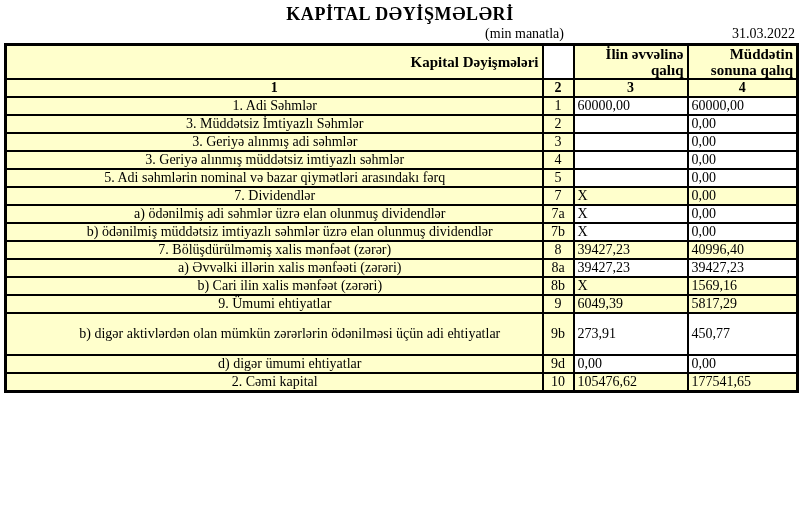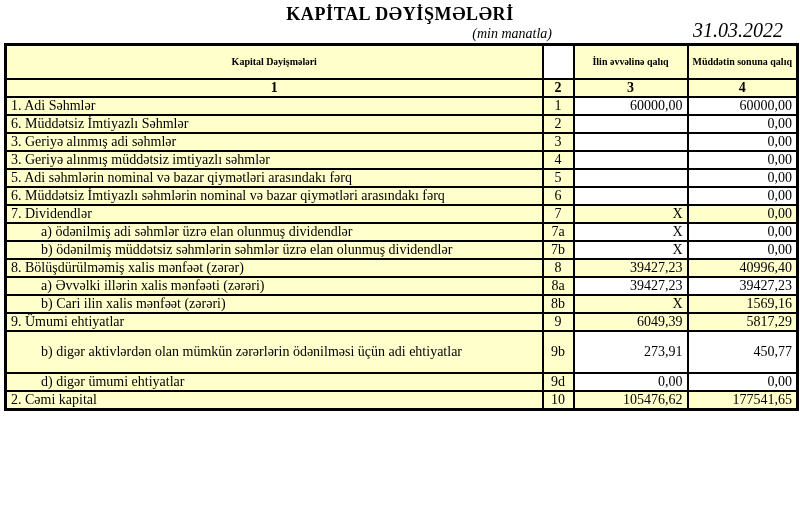--- a/index.html
+++ b/index.html
@@ -14,46 +14,46 @@
     width:800px;height:519px;overflow:hidden;
     background:var(--white);color:var(--text);
     font-family:"Liberation Serif","DejaVu Serif",serif;
   }
   .page{width:800px;height:519px;position:relative;}
   .title{
     text-align:center;font-weight:bold;font-size:18px;
     letter-spacing:0.6px;padding-top:4px;height:24px;
   }
   .subtitle-row{
-    position:relative;height:19px;margin:0 16px;
-    font-style:italic;font-size:14px;
+    position:relative;height:19px;margin:0 4px;
+    font-size:14px;
   }
   .units{position:absolute;right:232px;bottom:1px;}
-  .date{position:absolute;right:1px;bottom:1px;font-size:20px;}
+  .date{position:absolute;right:1px;bottom:1px;font-size:14px;}
   table.cap-table{
     border-collapse:collapse;table-layout:fixed;
     width:792px;margin:0 4px;
     border:3px solid var(--border);
   }
   .cap-table td{
     border:2px solid var(--border);
     font-size:14px;line-height:16px;
     padding:0 3px;overflow:hidden;
     vertical-align:middle;
     background:var(--yellow);
   }
-  tr.head td{height:34px;font-weight:bold;text-align:center;font-size:10px;}
+  tr.head td{height:34px;font-weight:bold;text-align:right;font-size:15px;}
   tr.idx td{height:16px;font-weight:bold;text-align:center;}
   tr.r td{height:17px;}
   tr.tall td{height:42px;}
   td.white-cell{background:var(--white);}
-  td.lbl{text-align:left;padding-left:4px;}
+  td.lbl{text-align:center;padding-left:4px;}
   td.lbl.ind{padding-left:34px;}
   td.rid{text-align:center;}
-  td.val{text-align:right;padding-right:4px;background:var(--white);}
+  td.val{padding-right:4px;background:var(--white);}
   td.val.hl{background:var(--yellow);}
 </style>
 </head>
 <body>
 
 <div class="page">
 
   <div class="title">KAPİTAL DƏYİŞMƏLƏRİ</div>
 
   <div class="subtitle-row">
@@ -82,21 +82,21 @@
         <td>4</td>
       </tr>
 
       <tr class="r">
         <td class="lbl">1. Adi Səhmlər</td>
         <td class="rid">1</td>
         <td class="val">60000,00</td>
         <td class="val">60000,00</td>
       </tr>
       <tr class="r">
-        <td class="lbl">6. Müddətsiz İmtiyazlı Səhmlər</td>
+        <td class="lbl">3. Müddətsiz İmtiyazlı Səhmlər</td>
         <td class="rid">2</td>
         <td class="val"></td>
         <td class="val">0,00</td>
       </tr>
       <tr class="r">
         <td class="lbl">3. Geriyə alınmış adi səhmlər</td>
         <td class="rid">3</td>
         <td class="val"></td>
         <td class="val">0,00</td>
       </tr>
@@ -106,45 +106,39 @@
         <td class="val"></td>
         <td class="val">0,00</td>
       </tr>
       <tr class="r">
         <td class="lbl">5. Adi səhmlərin nominal və bazar qiymətləri arasındakı fərq</td>
         <td class="rid">5</td>
         <td class="val"></td>
         <td class="val">0,00</td>
       </tr>
       <tr class="r">
-        <td class="lbl">6. Müddətsiz İmtiyazlı səhmlərin nominal və bazar qiymətləri arasındakı fərq</td>
-        <td class="rid">6</td>
-        <td class="val"></td>
-        <td class="val">0,00</td>
-      </tr>
-      <tr class="r">
         <td class="lbl">7. Dividendlər</td>
         <td class="rid">7</td>
         <td class="val hl">X</td>
         <td class="val hl">0,00</td>
       </tr>
       <tr class="r">
         <td class="lbl ind">a) ödənilmiş adi səhmlər üzrə elan olunmuş dividendlər</td>
         <td class="rid">7a</td>
         <td class="val">X</td>
         <td class="val">0,00</td>
       </tr>
       <tr class="r">
-        <td class="lbl ind">b) ödənilmiş müddətsiz səhmlərin səhmlər üzrə elan olunmuş dividendlər</td>
+        <td class="lbl ind">b) ödənilmiş müddətsiz imtiyazlı səhmlər üzrə elan olunmuş dividendlər</td>
         <td class="rid">7b</td>
         <td class="val">X</td>
         <td class="val">0,00</td>
       </tr>
       <tr class="r">
-        <td class="lbl">8. Bölüşdürülməmiş xalis mənfəət (zərər)</td>
+        <td class="lbl">7. Bölüşdürülməmiş xalis mənfəət (zərər)</td>
         <td class="rid">8</td>
         <td class="val hl">39427,23</td>
         <td class="val hl">40996,40</td>
       </tr>
       <tr class="r">
         <td class="lbl ind">a) Əvvəlki illərin xalis mənfəəti (zərəri)</td>
         <td class="rid">8a</td>
         <td class="val">39427,23</td>
         <td class="val">39427,23</td>
       </tr>

